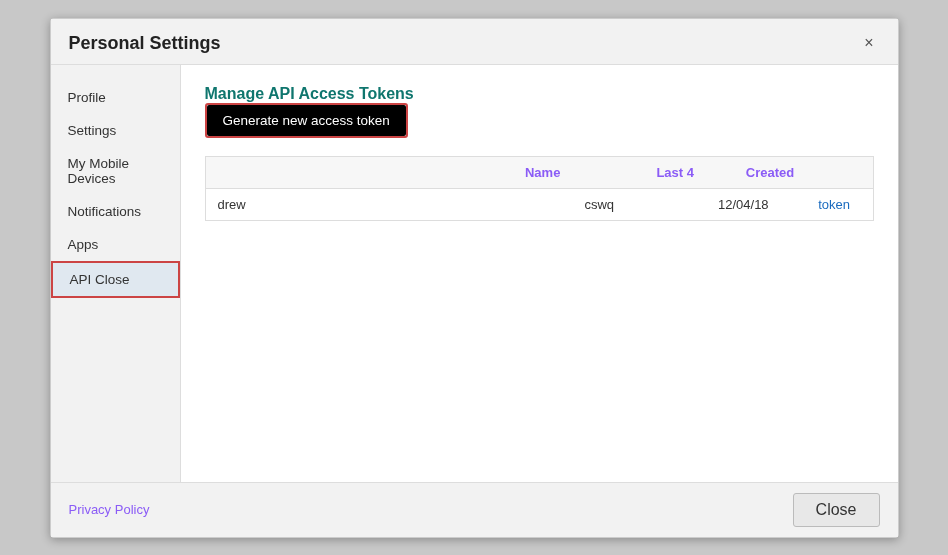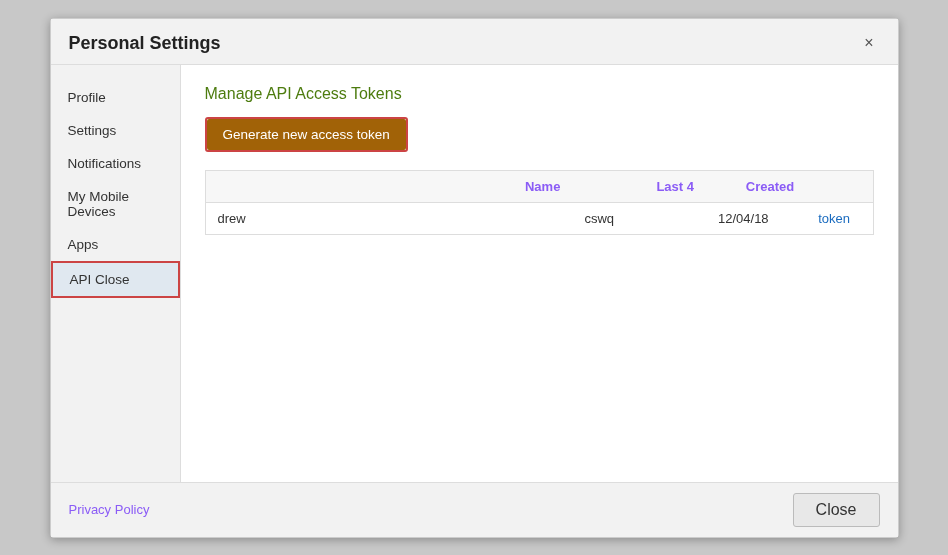--- a/index.html
+++ b/index.html
@@ -79,32 +79,32 @@
       color: #333;
     }
     .main-content {
       flex: 1;
       padding: 20px 24px;
       background: #fff;
       overflow-y: auto;
     }
     .section-title {
       font-size: 16px;
-      font-weight: normal;
-      margin-bottom: 14px;
-      color: #4d7c0f;
+      font-weight: bold;
+      margin-bottom: 0;
+      color: #0f766e;
     }
     .generate-btn-wrapper {
       border: 2px solid #c44;
       display: inline-block;
       margin-bottom: 18px;
       border-radius: 3px;
     }
     .generate-btn {
-      background: #a16207;
+      background: #000000;
       color: #fff;
       border: none;
       padding: 8px 16px;
       font-size: 13.5px;
       cursor: pointer;
       border-radius: 2px;
       font-weight: 500;
     }
     .token-table {
       width: 100%;
@@ -169,22 +169,22 @@
     <div class="modal-header">
       <span class="modal-title">Personal Settings</span>
       <span class="close-x">×</span>
     </div>
 
     <div class="modal-body">
 
       <div class="sidebar">
         <div class="sidebar-item">Profile</div>
         <div class="sidebar-item">Settings</div>
+        <div class="sidebar-item">My Mobile Devices</div>
         <div class="sidebar-item">Notifications</div>
-        <div class="sidebar-item">My Mobile Devices</div>
         <div class="sidebar-item">Apps</div>
         <div class="sidebar-item active">API Close</div>
       </div>
 
       <div class="main-content">
         <div class="section-title">Manage API Access Tokens</div>
 
         <div class="generate-btn-wrapper">
           <button class="generate-btn">Generate new access token</button>
         </div>

